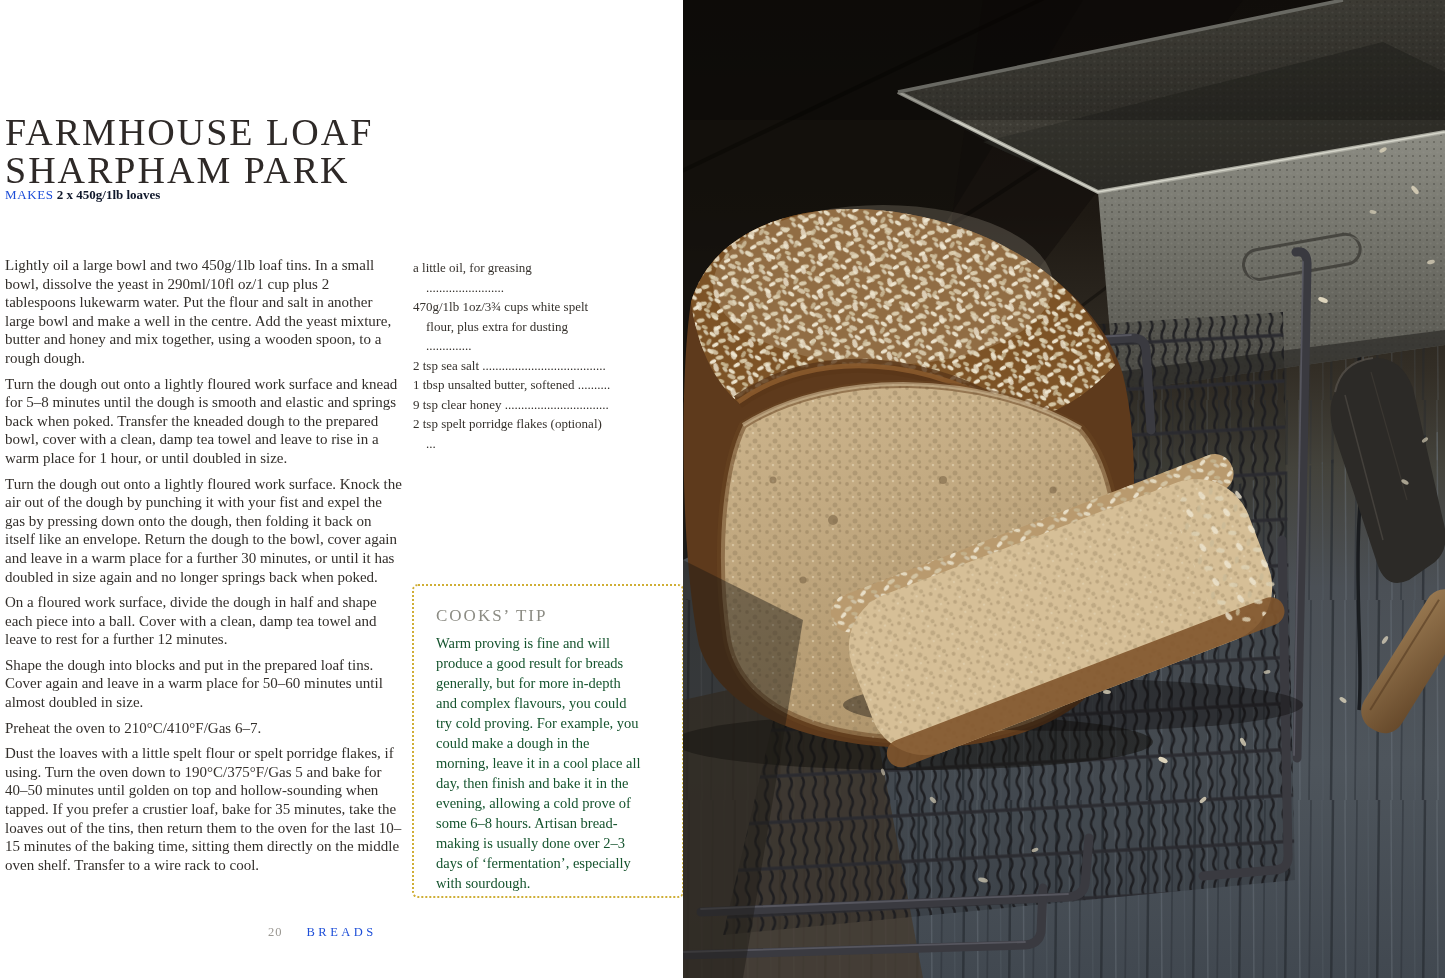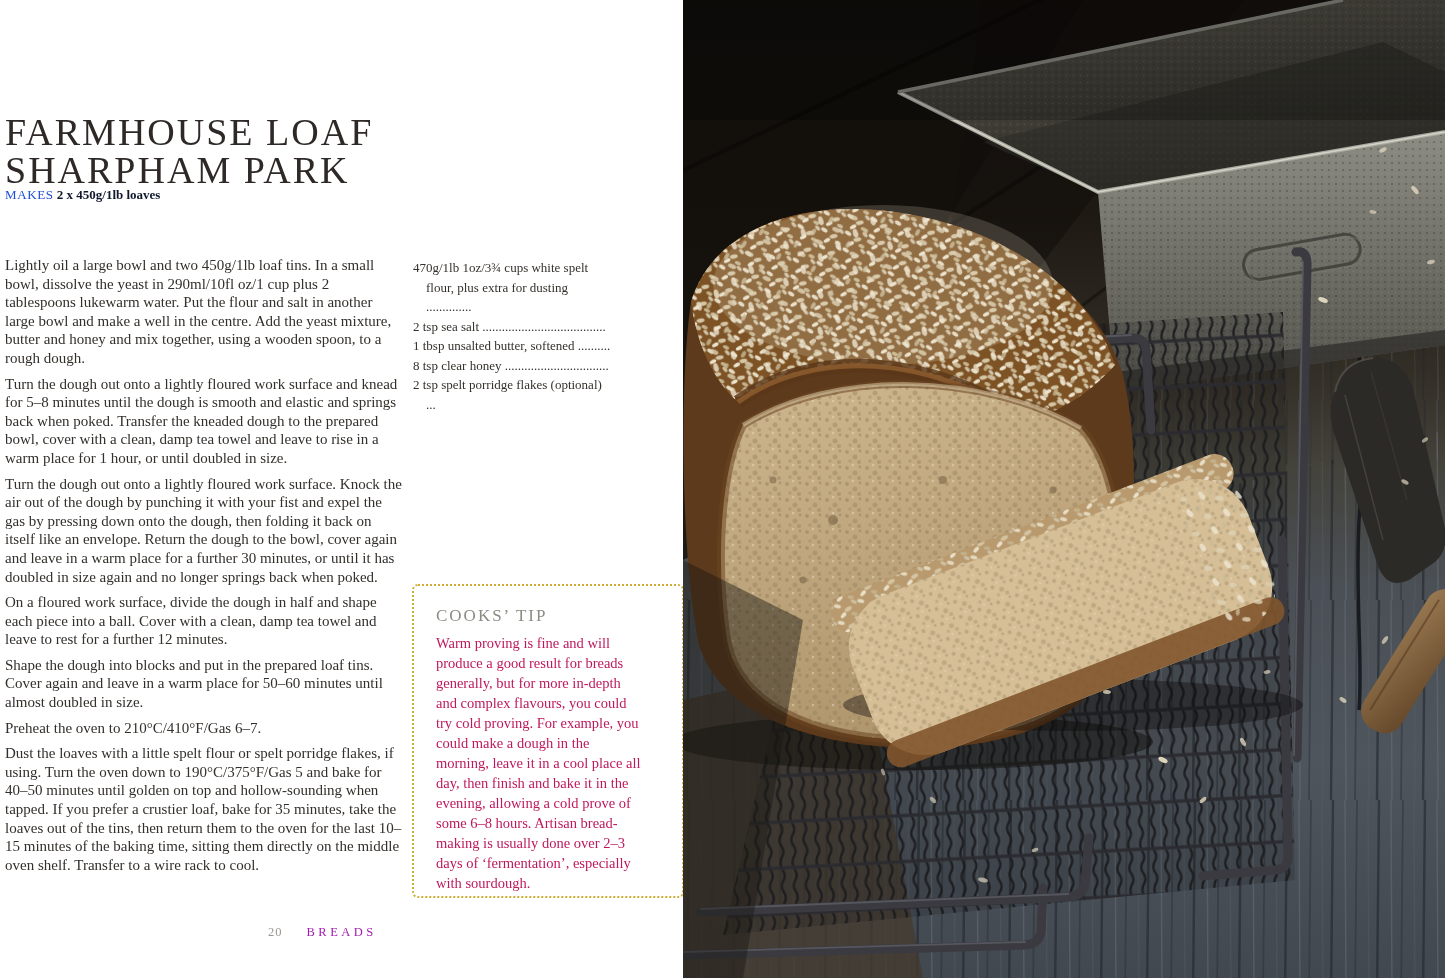--- a/index.html
+++ b/index.html
@@ -15,24 +15,24 @@
   .meta .val{color:#0f172a;font-weight:bold;}
   .meta .gap{display:inline-block;width:10px;}
   .instructions{position:absolute;left:5px;top:256px;width:398px;}
   .instructions p{margin:0 0 7px 0;font-size:15px;line-height:1.24;color:#332f2b;}
   .ingredients{position:absolute;left:413px;top:258px;width:198px;margin:0;padding:0;list-style:none;}
   .ingredients li{font-size:13px;line-height:1.5;color:#35312c;
                   padding-left:13px;text-indent:-13px;margin:0;}
   .tip-box{position:absolute;left:412px;top:584px;width:272px;height:314px;box-sizing:border-box;
            border:2px dotted #cfae35;border-radius:6px;padding:20px 28px 16px 22px;background:#fff;}
   .tip-heading{font-size:17px;letter-spacing:2px;color:#8c8c84;margin:0 0 7px 0;font-weight:400;}
-  .tip-body{font-size:14.5px;line-height:1.38;color:#be185d;margin:0;width:206px;}
+  .tip-body{font-size:14.5px;line-height:1.38;color:#14532d;margin:0;width:206px;}
   .footer{position:absolute;left:268px;top:925px;font-size:12.5px;}
   .footer .pg{color:#9a9791;margin-right:24px;letter-spacing:1px;}
-  .footer .sec{color:#a21caf;letter-spacing:3.5px;}
+  .footer .sec{color:#1d4ed8;letter-spacing:3.5px;}
   
   .photo{position:absolute;left:683px;top:0;width:762px;height:978px;background:#23201b;}
   .photo svg{display:block;}
 </style>
 </head>
 <body>
 
 <div class="page">
 
   <div class="left-page">
@@ -55,24 +55,25 @@
         <p>Turn the dough out onto a lightly floured work surface and knead for 5–8 minutes until the dough is smooth and elastic and springs back when poked. Transfer the kneaded dough to the prepared bowl, cover with a clean, damp tea towel and leave to rise in a warm place for 1 hour, or until doubled in size.</p>
         <p>Turn the dough out onto a lightly floured work surface. Knock the air out of the dough by punching it with your fist and expel the gas by pressing down onto the dough, then folding it back on itself like an envelope. Return the dough to the bowl, cover again and leave in a warm place for a further 30 minutes, or until it has doubled in size again and no longer springs back when poked.</p>
         <p>On a floured work surface, divide the dough in half and shape each piece into a ball. Cover with a clean, damp tea towel and leave to rest for a further 12 minutes.</p>
         <p>Shape the dough into blocks and put in the prepared loaf tins. Cover again and leave in a warm place for 50–60 minutes until almost doubled in size.</p>
         <p>Preheat the oven to 210°C/410°F/Gas 6–7.</p>
         <p>Dust the loaves with a little spelt flour or spelt porridge flakes, if using. Turn the oven down to 190°C/375°F/Gas 5 and bake for 40–50 minutes until golden on top and hollow-sounding when tapped. If you prefer a crustier loaf, bake for 35 minutes, take the loaves out of the tins, then return them to the oven for the last 10–15 minutes of the baking time, sitting them directly on the middle oven shelf. Transfer to a wire rack to cool.</p>
       </div>
 
     <ul class="ingredients">
 
+    <li>a little oil, for greasing ........................</li>
         <li>470g/1lb 1oz/3¾ cups white spelt flour, plus extra for dusting ..............</li>
         <li>2 tsp sea salt ......................................</li>
         <li>1 tbsp unsalted butter, softened ..........</li>
-        <li>8 tsp clear honey ................................</li>
+        <li>9 tsp clear honey ................................</li>
         <li>2 tsp spelt porridge flakes (optional) ...</li>
       </ul>
 
     <div class="tip-box">
       <h2 class="tip-heading">COOKS’ TIP</h2>
       <p class="tip-body">Warm proving is fine and will produce a good result for breads generally, but for more in-depth and complex flavours, you could try cold proving. For example, you could make a dough in the morning, leave it in a cool place all day, then finish and bake it in the evening, allowing a cold prove of some 6–8 hours. Artisan bread-making is usually done over 2–3 days of ‘fermentation’, especially with sourdough.</p>
     </div>
 
     <div class="footer">
       <span class="pg">20</span><span class="sec">BREADS</span>

